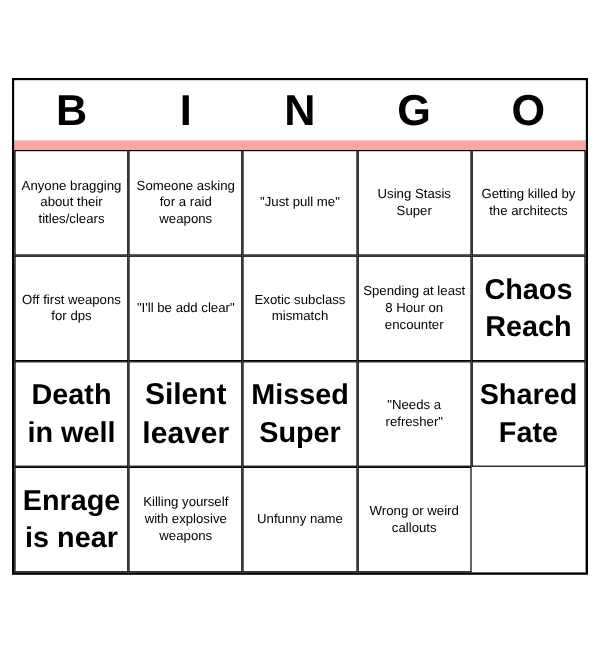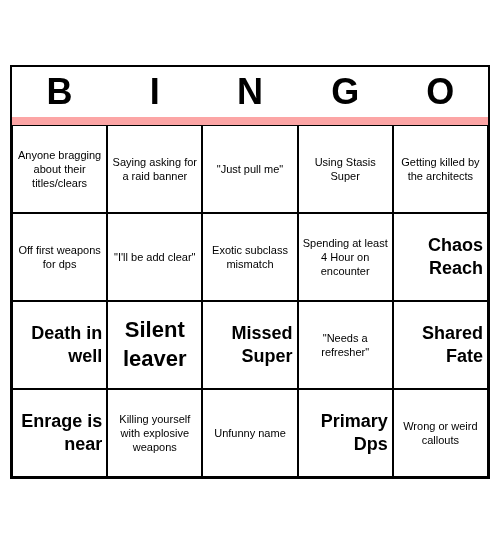--- a/index.html
+++ b/index.html
@@ -51,56 +51,54 @@
       display: flex;
       align-items: center;
       justify-content: center;
       text-align: center;
       padding: 4px;
       font-size: 11px;
       line-height: 1.3;
     }
 
     .cell.large-text {
-      font-size: 18px;
+      font-size: 24px;
       font-weight: bold;
-      text-align: right;
     }
 
     .cell.xlarge-text {
-      font-size: 22px;
+      font-size: 25px;
       font-weight: bold;
     }
   </style>
 </head>
 <body>
 
 <div class="bingo-container">
   <div class="bingo-header">
     <span>B</span>
     <span>I</span>
     <span>N</span>
     <span>G</span>
     <span>O</span>
   </div>
   <div class="bingo-grid" id="bingo-grid">
   <div class="cell">Anyone bragging about their titles/clears</div>
-      <div class="cell">Saying asking for a raid banner</div>
+      <div class="cell">Someone asking for a raid weapons</div>
       <div class="cell">"Just pull me"</div>
       <div class="cell">Using Stasis Super</div>
       <div class="cell">Getting killed by the architects</div>
       <div class="cell">Off first weapons for dps</div>
       <div class="cell">"I'll be add clear"</div>
       <div class="cell">Exotic subclass mismatch</div>
-      <div class="cell">Spending at least 4 Hour on encounter</div>
+      <div class="cell">Spending at least 8 Hour on encounter</div>
       <div class="cell large-text">Chaos Reach</div>
       <div class="cell large-text">Death in well</div>
       <div class="cell xlarge-text">Silent leaver</div>
       <div class="cell large-text">Missed Super</div>
       <div class="cell">"Needs a refresher"</div>
       <div class="cell large-text">Shared Fate</div>
       <div class="cell large-text">Enrage is near</div>
       <div class="cell">Killing yourself with explosive weapons</div>
       <div class="cell">Unfunny name</div>
-      <div class="cell large-text">Primary Dps</div>
       <div class="cell">Wrong or weird callouts</div>
     </div>
 </div>
 
 </body></html>

